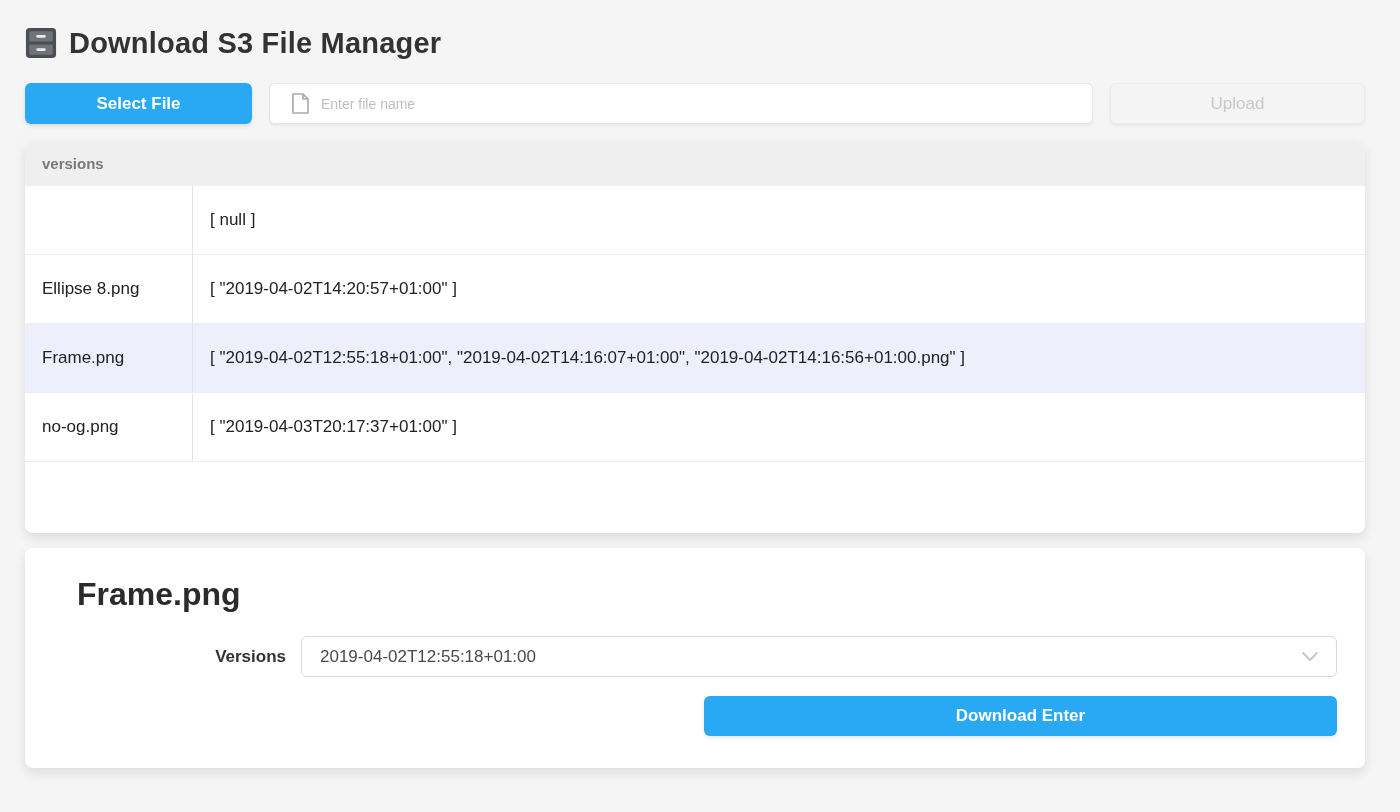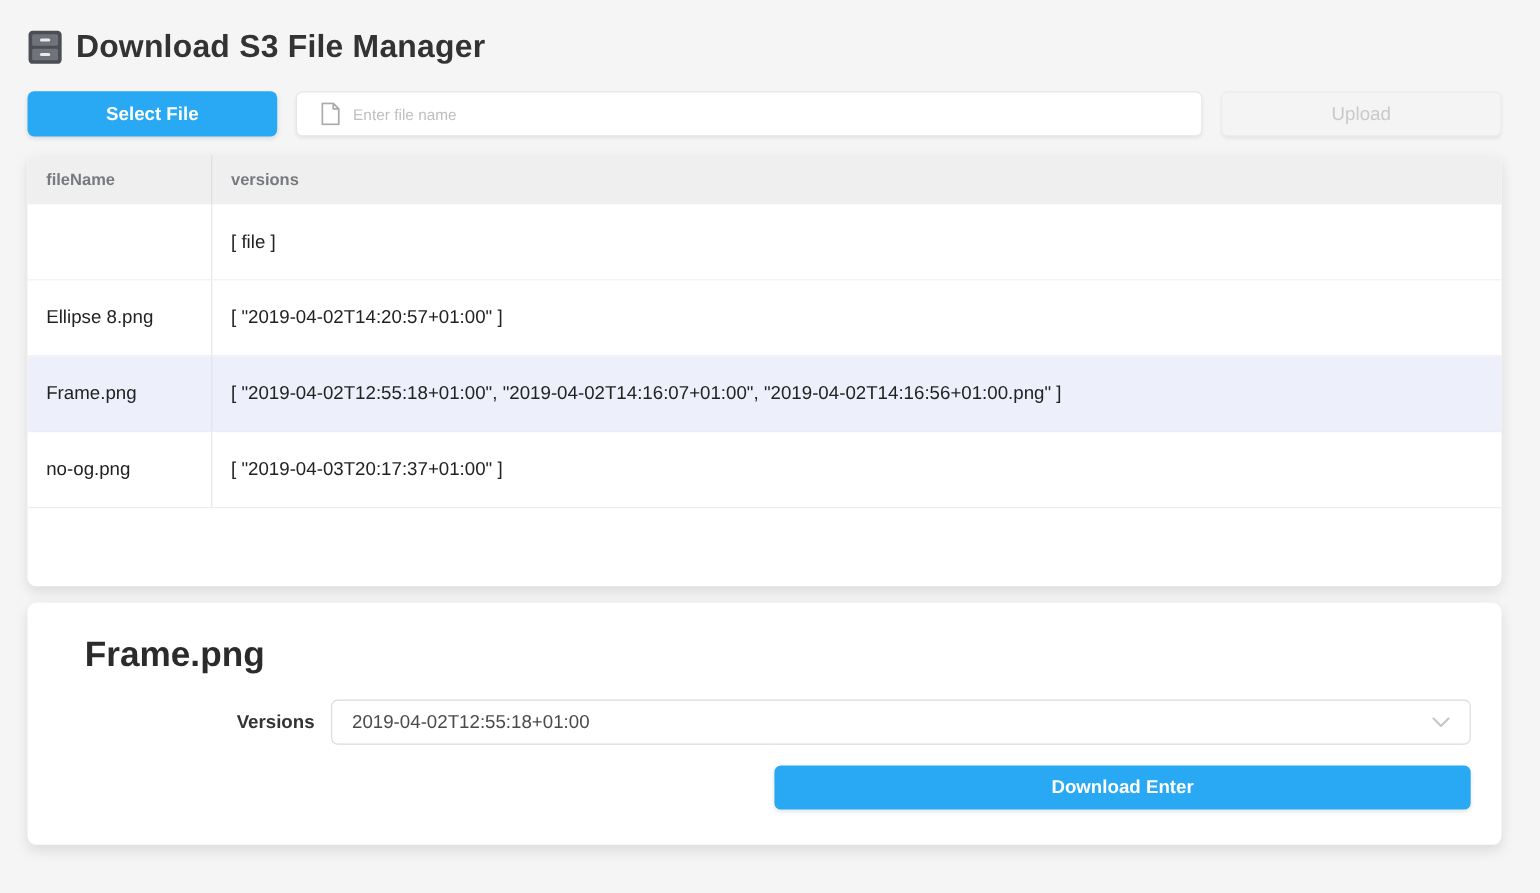--- a/index.html
+++ b/index.html
@@ -109,27 +109,26 @@
         <path d="M11 1 v5 h5" fill="none" stroke="#a9a9ad" stroke-width="1.6" stroke-linejoin="round"></path>
       </svg>
       <input class="filename-input" type="text" placeholder="Enter file name" style="">
     </div>
 
     <button class="btn upload" disabled="">Upload</button>
   </div>
 
   <div class="card table-card">
     <div class="t-header">
-      <div class="c1">fileName</div>
       <div class="c2">versions</div>
     </div>
 
     <div class="t-row">
       <div class="c1"></div>
-      <div class="c2">[ file ]</div>
+      <div class="c2">[ null ]</div>
     </div>
     <div class="t-row">
       <div class="c1">Ellipse 8.png</div>
       <div class="c2">[ "2019-04-02T14:20:57+01:00" ]</div>
     </div>
     <div class="t-row selected">
       <div class="c1">Frame.png</div>
       <div class="c2">[ "2019-04-02T12:55:18+01:00", "2019-04-02T14:16:07+01:00", "2019-04-02T14:16:56+01:00.png" ]</div>
     </div>
     <div class="t-row">

